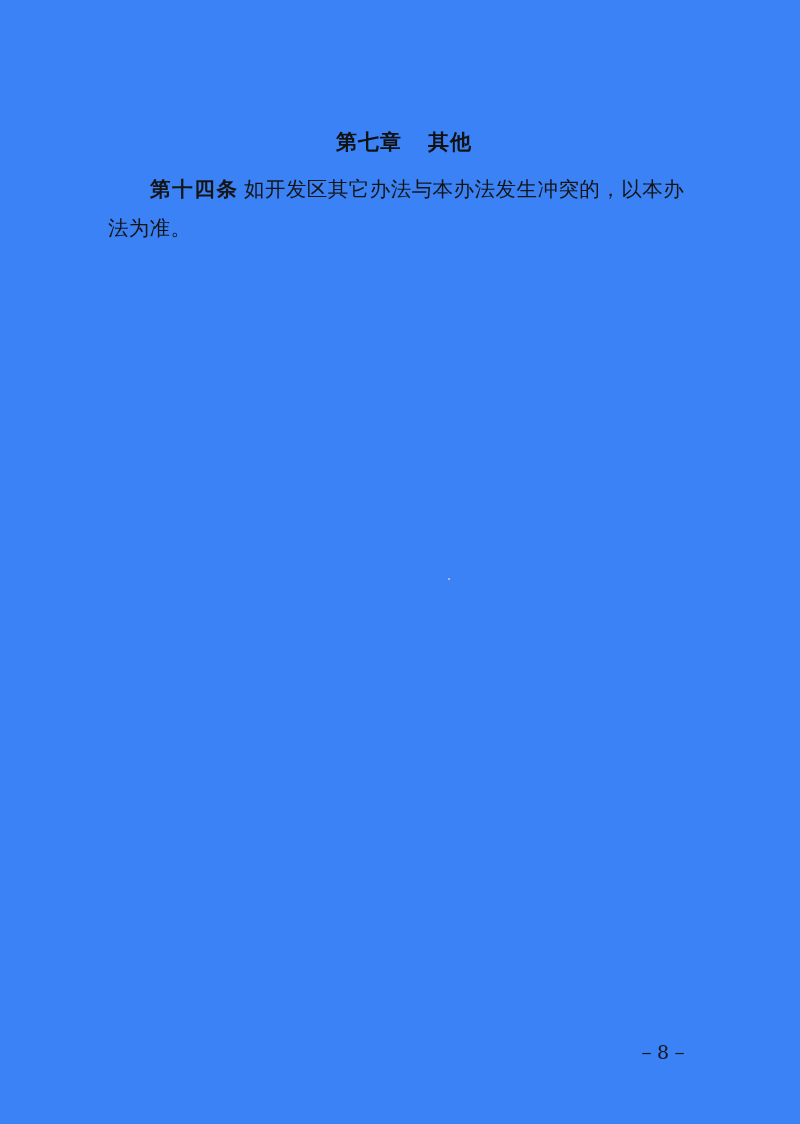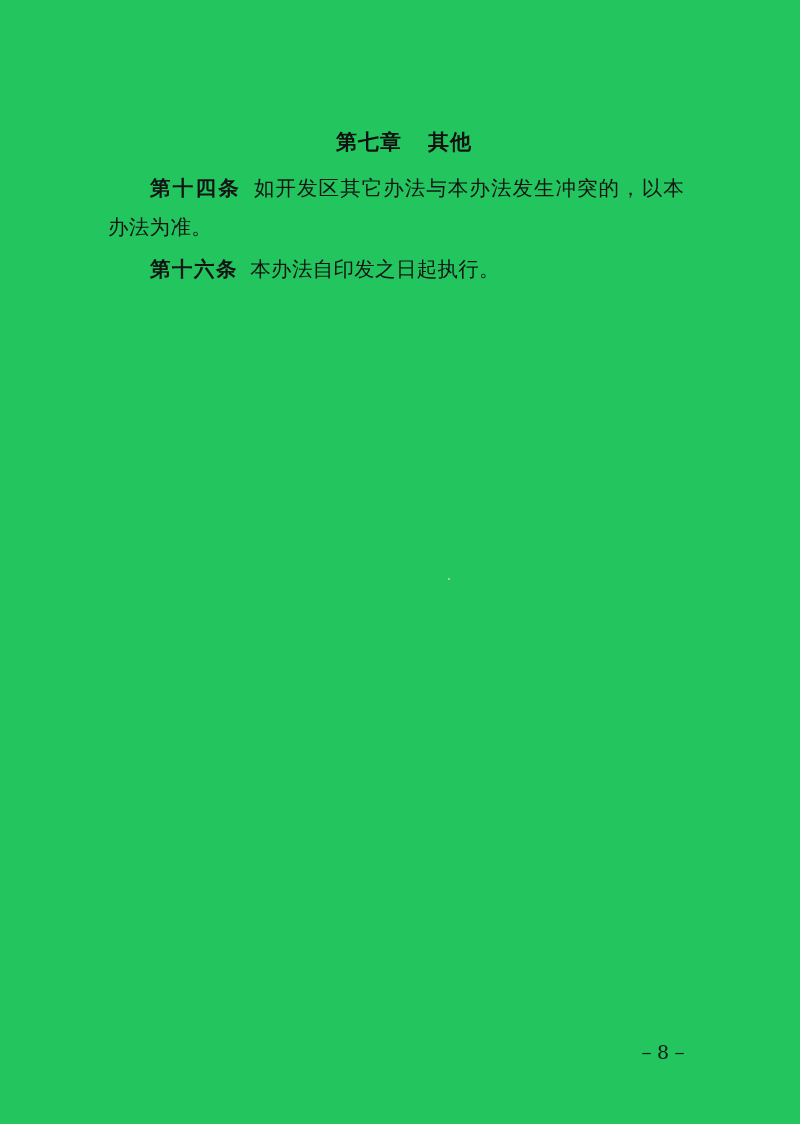--- a/index.html
+++ b/index.html
@@ -7,21 +7,21 @@
     padding: 0;
     background: #ffffff;
   }
   body {
     font-family: "Liberation Serif", "DejaVu Serif", serif;
   }
   .page {
     position: relative;
     width: 800px;
     height: 1124px;
-    background: #22c55e;
+    background: #3b82f6;
     overflow: hidden;
   }
   .content {
     position: absolute;
     left: 108px;
     top: 128px;
     width: 592px;
   }
   .chapter-heading {
     text-align: center;
@@ -37,21 +37,21 @@
     width: 26px;
   }
   .article {
     font-size: 20.5px;
     line-height: 1.92;
     color: #141414;
     text-align: justify;
     text-justify: inter-ideograph;
     margin: 0 16px 2px 0;
     text-indent: 42px;
-    font-family: Liberation Mono, monospace;
+    font-family: Liberation Serif, serif;
   }
   .article .art-num {
     font-weight: bold;
     letter-spacing: 1.5px;
   }
   .article .art-body {
     letter-spacing: 0.3px;
   }
   .footer-page {
     position: absolute;
@@ -80,24 +80,20 @@
     <div class="chapter-heading">
       <span>第七章</span><span class="gap"></span><span>其他</span>
     </div>
 
     <p class="article">
       <span class="art-num">第十四条</span>
       <span class="art-body">如开发区其它办法与本办法发生冲突的，以本办法为准。</span>
     </p>
 
 
-    <p class="article">
-      <span class="art-num">第十六条</span>
-      <span class="art-body">本办法自印发之日起执行。</span>
-    </p>
 
   </div>
 
   <div class="speck" style="left:448px; top:578px;"></div>
 
   <div class="footer-page">－8－</div>
 
 </div>
 
 </body></html>

